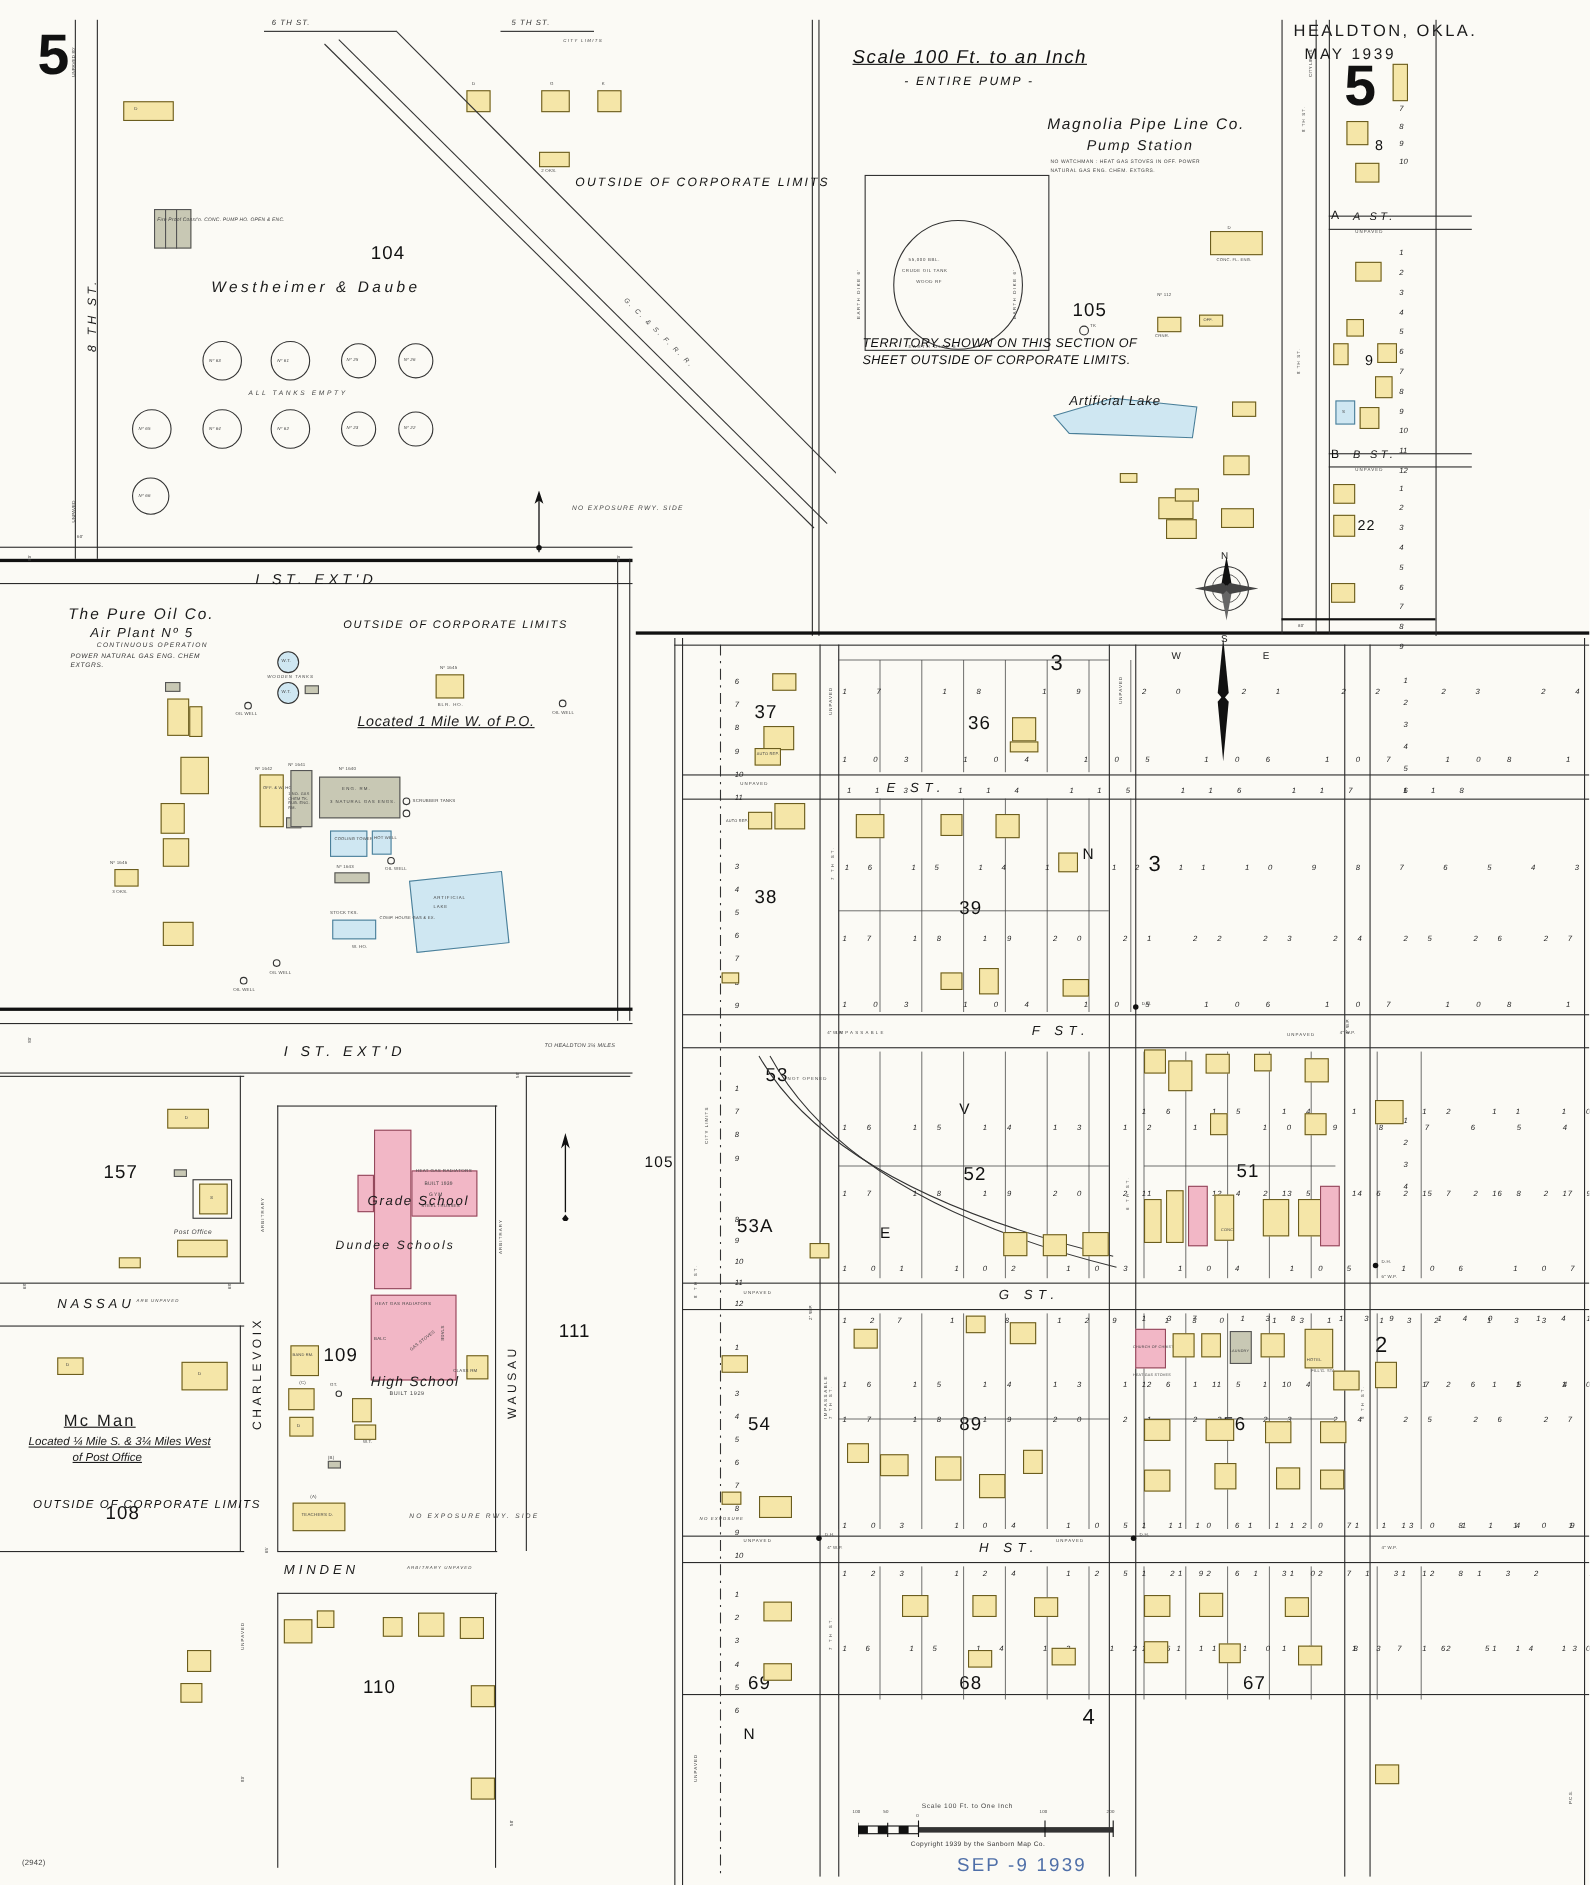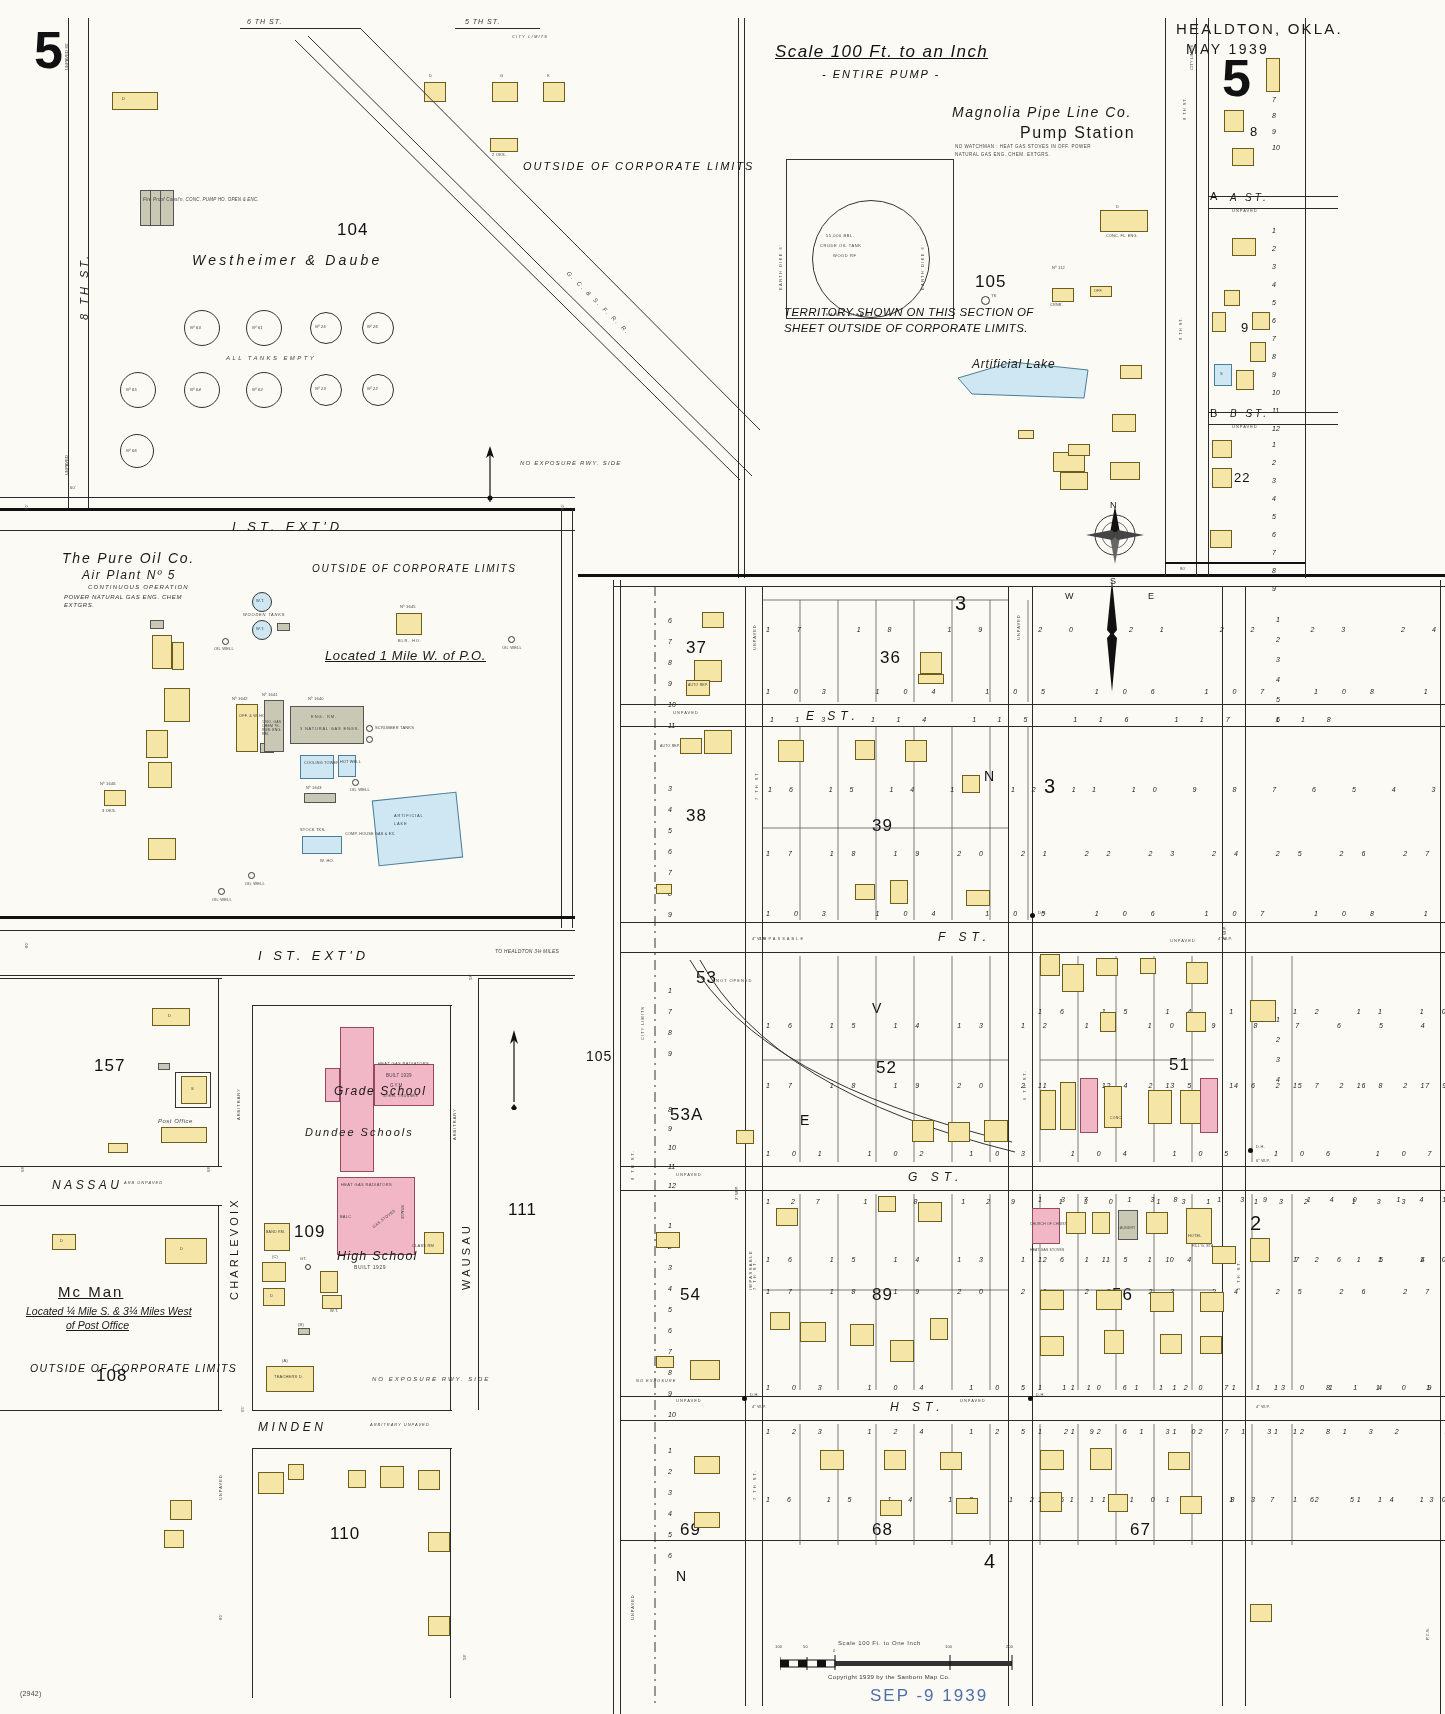--- a/index.html
+++ b/index.html
@@ -341,21 +341,21 @@
   <div class="lbl xtiny rot90" style="left:218px;top:1620px;">80'</div>
   <div class="lbl xtiny rot90" style="left:462px;top:1660px;">58'</div>
 
   <div class="lbl xtiny" style="left:20px;top:1690px;font-size:7px;">(2942)</div>
 
   <div class="ln vline" style="left:738px;top:18px;height:560px;"></div>
   <div class="ln vline" style="left:744px;top:18px;height:560px;"></div>
   <div class="ln hline" style="left:578px;top:574px;width:1000px;height:3px;background:#111;"></div>
 
   <div class="lbl" style="left:952px;top:104px;font-size:14px;font-style:italic;letter-spacing:1.6px;">Magnolia Pipe Line Co.</div>
-  <div class="lbl" style="left:1020px;top:124px;font-size:16px;letter-spacing:1.6px;">Pump Station</div>
+  <div class="lbl" style="left:988px;top:124px;font-size:13px;font-style:italic;letter-spacing:1.6px;">Pump Station</div>
   <div class="lbl xtiny" style="left:955px;top:144px;font-size:4.5px;letter-spacing:.5px;">NO WATCHMAN : HEAT GAS STOVES IN OFF. POWER</div>
   <div class="lbl xtiny" style="left:955px;top:152px;font-size:4.5px;letter-spacing:.5px;">NATURAL GAS ENG. CHEM. EXTGRS.</div>
 
   <div class="box" style="left:786px;top:159px;width:168px;height:160px;"></div>
   <div class="circ" style="left:812px;top:200px;width:118px;height:118px;"></div>
   <div class="lbl xtiny" style="left:826px;top:233px;letter-spacing:.6px;">55,000 BBL.</div>
   <div class="lbl xtiny" style="left:820px;top:243px;letter-spacing:.6px;">CRUDE OIL TANK</div>
   <div class="lbl xtiny" style="left:833px;top:253px;letter-spacing:.6px;">WOOD RF</div>
   <div class="lbl xtiny rot90" style="left:778px;top:290px;letter-spacing:1.4px;">EARTH DIKE 6'</div>
   <div class="lbl xtiny rot90" style="left:920px;top:290px;letter-spacing:1.4px;">EARTH DIKE 6'</div>
@@ -501,21 +501,21 @@
   <div class="lbl blocknum" style="left:1250px;top:1212px;font-size:20px;">2</div>
   <div class="lbl blocknum" style="left:586px;top:1048px;font-size:14px;">105</div>
 
   <div class="lbl blocknum" style="left:686px;top:638px;">37</div>
   <div class="lbl blocknum" style="left:880px;top:648px;">36</div>
   <div class="lbl blocknum" style="left:686px;top:806px;">38</div>
   <div class="lbl blocknum" style="left:872px;top:816px;">39</div>
   <div class="lbl blocknum" style="left:696px;top:968px;">53</div>
   <div class="lbl blocknum" style="left:670px;top:1105px;">53A</div>
   <div class="lbl blocknum" style="left:876px;top:1058px;">52</div>
-  <div class="lbl blocknum" style="left:1169px;top:1055px;">51</div>
+  <div class="lbl blocknum" style="left:1124px;top:1055px;">51</div>
   <div class="lbl blocknum" style="left:680px;top:1285px;">54</div>
   <div class="lbl blocknum" style="left:872px;top:1285px;">89</div>
   <div class="lbl blocknum" style="left:1112px;top:1285px;">56</div>
   <div class="lbl blocknum" style="left:680px;top:1520px;">69</div>
   <div class="lbl blocknum" style="left:872px;top:1520px;">68</div>
   <div class="lbl blocknum" style="left:1130px;top:1520px;">67</div>
   <div class="lbl blocknum" style="left:984px;top:768px;font-size:14px;">N</div>
   <div class="lbl blocknum" style="left:872px;top:1000px;font-size:14px;">V</div>
   <div class="lbl blocknum" style="left:800px;top:1112px;font-size:14px;">E</div>
   <div class="lbl blocknum" style="left:786px;top:1212px;font-size:14px;">H</div>

